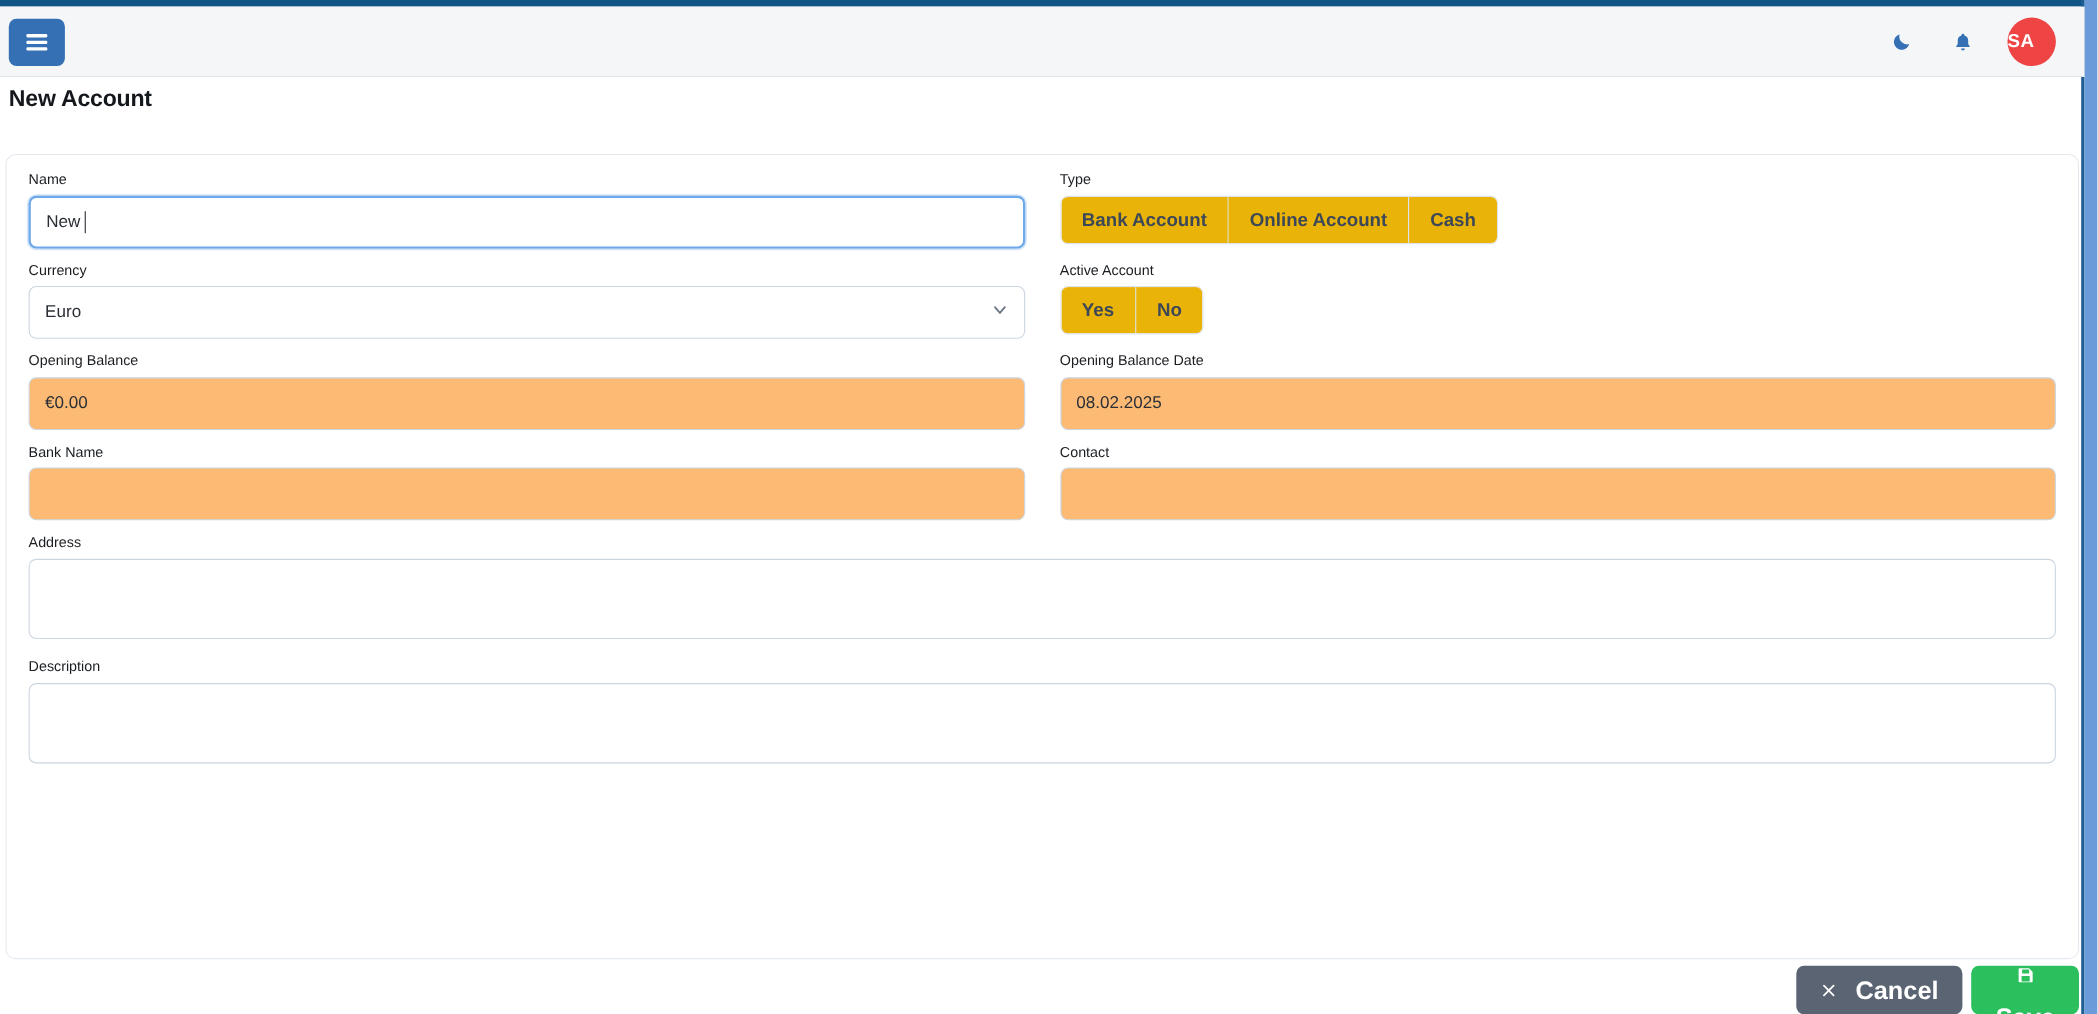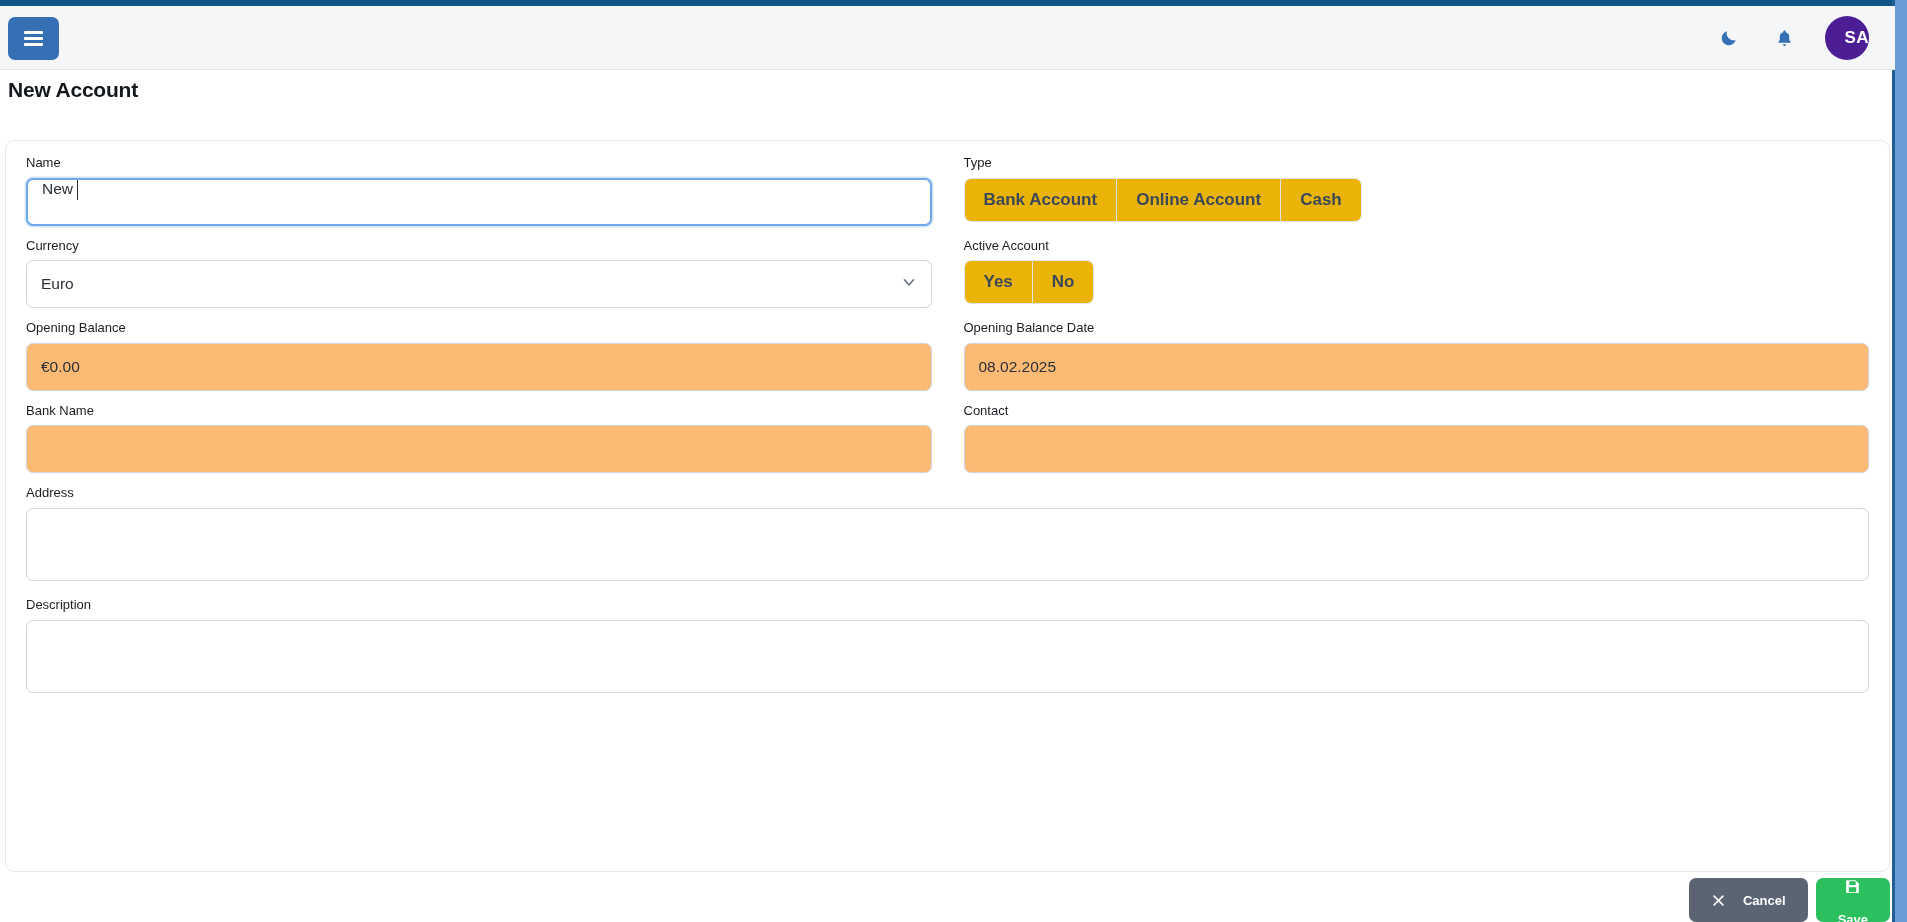--- a/index.html
+++ b/index.html
@@ -65,23 +65,23 @@
   .icon-btn {
     background: none; border: none; padding: 0;
     cursor: pointer;
     display: flex; align-items: center; justify-content: center;
     width: 28px; height: 28px;
     color: #3570b5;
   }
   .avatar {
     width: 44px; height: 44px;
     border-radius: 50%;
-    background: #4c1d95;
+    background: #ef4444;
     color: #ffffff;
-    display: flex; align-items: center; justify-content: flex-end;
+    display: flex; align-items: center; justify-content: flex-start;
     font-size: 17px; font-weight: bold;
     cursor: pointer;
     letter-spacing: 0.5px;
   }
 
   
   .page-title {
     position: absolute; left: 8px; top: 78px;
     font-size: 21px; font-weight: bold;
     color: #14181c;
@@ -137,21 +137,21 @@
   }
   .fake-input {
     width: 100%;
     height: 48px;
     border: 2px solid #6ea8e8;
     border-radius: 7px;
     background: #ffffff;
     font-size: 15.5px;
     color: #2a2f36;
     padding: 0 14px;
-    display: flex; align-items: flex-start;
+    display: flex; align-items: center;
     box-shadow: 0 0 0 1.5px rgba(110,168,232,0.30);
     cursor: text;
   }
 
   .select-wrap { position: relative; width: 100%; }
   .select-box {
     width: 100%; height: 48px;
     border: 1px solid #ccd5e0;
     border-radius: 7px;
     background: #ffffff;
@@ -210,21 +210,21 @@
     position: absolute;
     right: 17px; bottom: 0;
     display: flex; gap: 8px;
   }
   .btn {
     display: flex; align-items: center; gap: 17px;
     height: 44px;
     padding: 0 22px;
     border: none;
     border-radius: 7px;
-    font-size: 13px;
+    font-size: 23px;
     font-weight: bold;
     font-family: "Liberation Sans", sans-serif;
     color: #ffffff;
     cursor: pointer;
   }
   .btn-cancel { background: #5a6472; }
   .btn-save   { background: #2bbf5e; flex-direction: column; }
   .btn .glyph { display: flex; align-items: center; }
 </style>
 </head>

